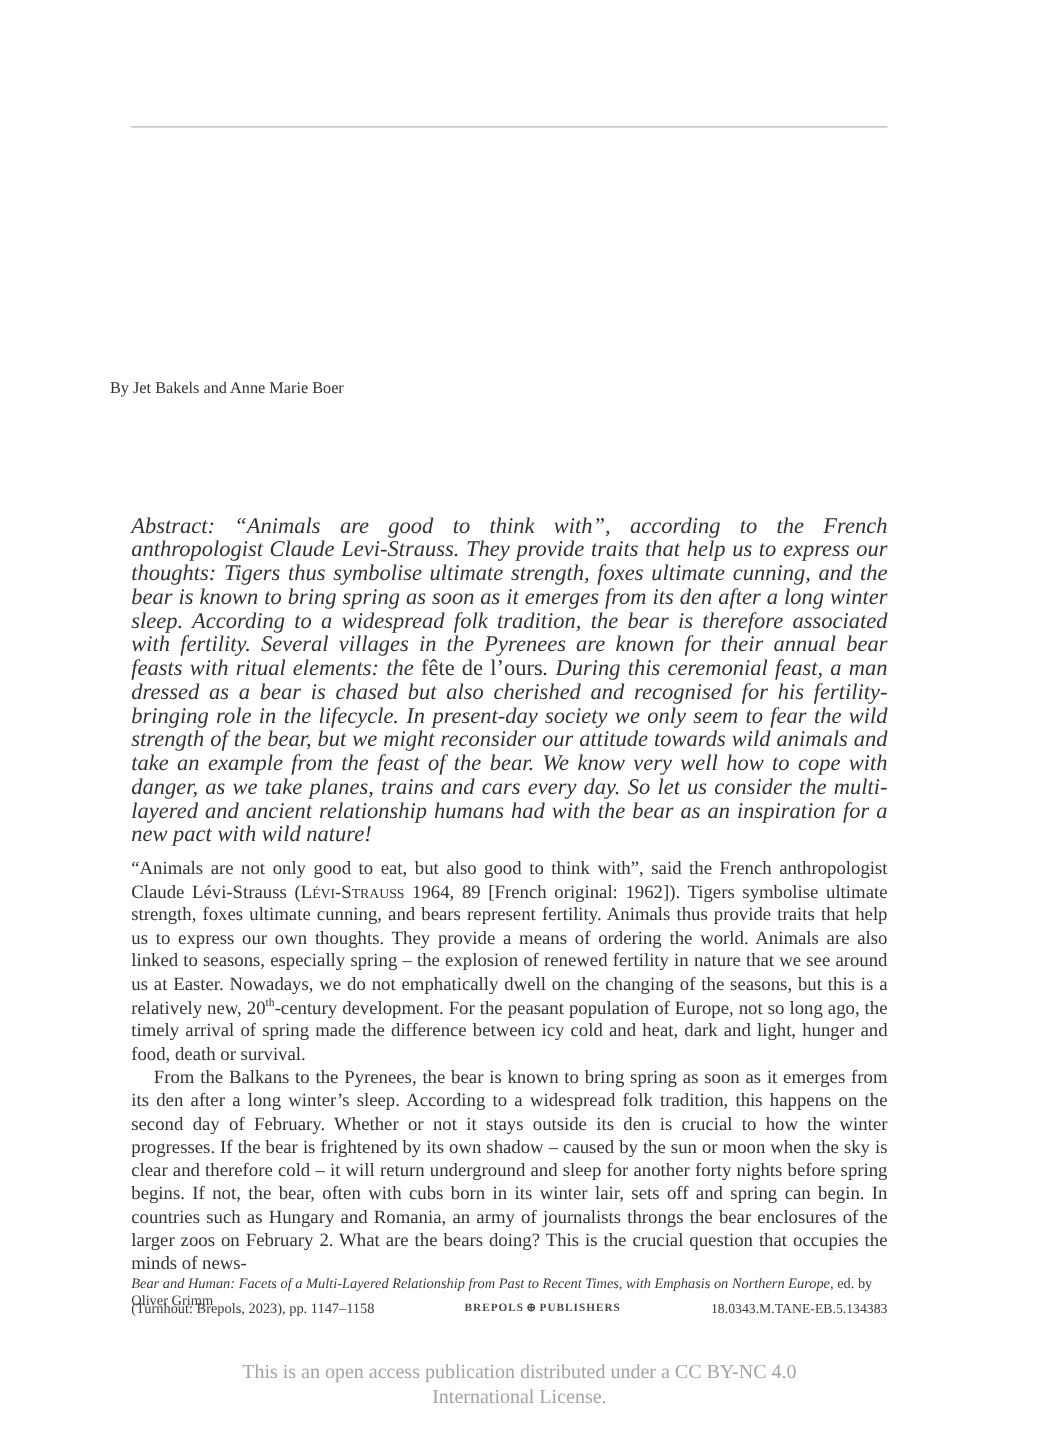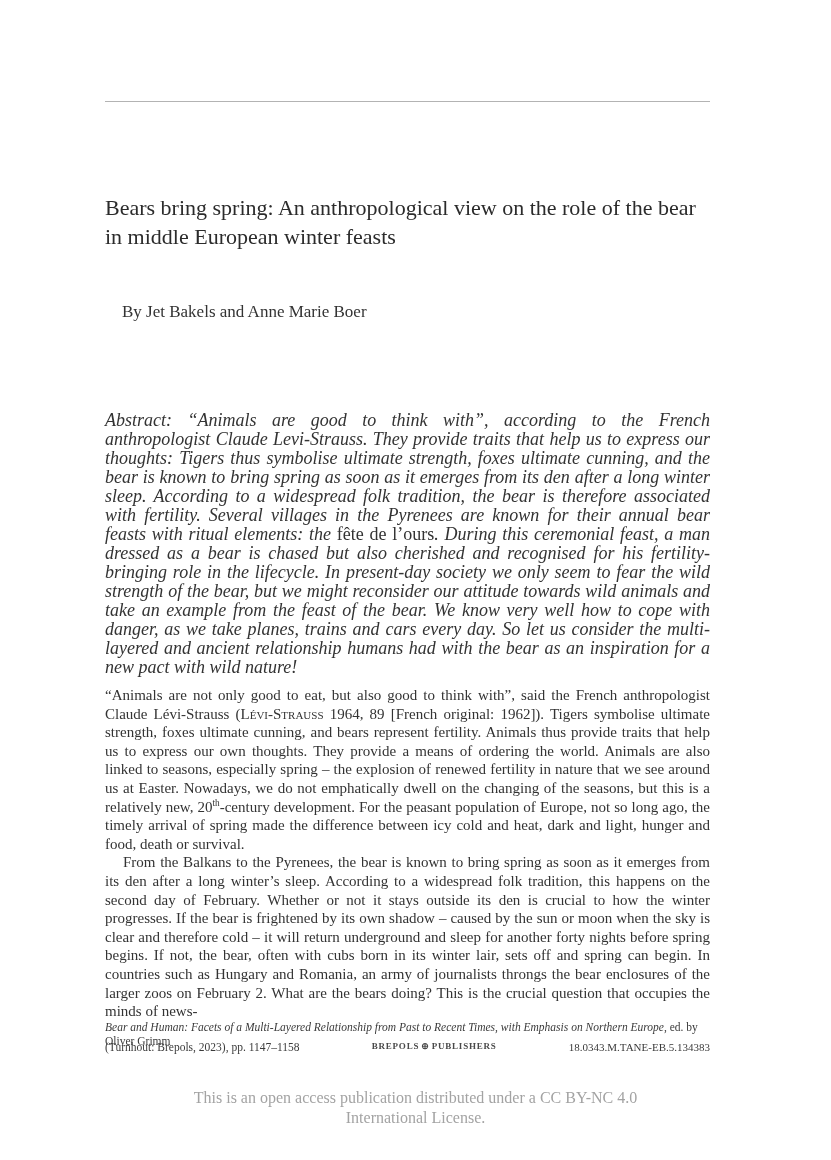--- a/index.html
+++ b/index.html
@@ -23,23 +23,23 @@
     top: 193px; left: 105px;
     width: 610px;
     font-size: 22px;
     line-height: 29px;
     font-weight: normal;
     color: #2b2b2b;
     margin: 0;
   }
   .byline {
     position: absolute;
-    top: 302px; left: 122px;
+    top: 302px; left: 88px;
     width: 605px;
-    font-size: 17px;
+    font-size: 13px;
     color: #333333;
   }
   .keywords {
     position: absolute;
     top: 354px; left: 105px;
     width: 605px;
     font-size: 15px;
     line-height: 19px;
     text-align: justify;
     color: #333333;
@@ -116,21 +116,20 @@
   .seg-smallcaps { font-style: normal; font-variant: small-caps; }
   .seg-sup { vertical-align: super; font-size: 0.62em; line-height: 0; }
 </style>
 </head>
 <body>
 
 <div class="page">
 
   <div class="rule"></div>
 
-  <h1 class="title">Bears bring spring: An anthropological view on the role of the bear in middle European winter feasts</h1>
 
   <div class="byline">By Jet Bakels and Anne Marie Boer</div>
 
 
   <div class="abstract"><span class="seg-italic">Abstract: “Animals are good to think with”, according to the French anthropologist Claude Levi-Strauss. They provide traits that help us to express our thoughts: Tigers thus symbolise ultimate strength, foxes ultimate cunning, and the bear is known to bring spring as soon as it emerges from its den after a long winter sleep. According to a widespread folk tradition, the bear is therefore associated with fertility. Several villages in the Pyrenees are known for their annual bear feasts with ritual elements: the </span><span class="seg-roman">fête de l’ours</span><span class="seg-italic">. During this ceremonial feast, a man dressed as a bear is chased but also cherished and recognised for his fertility-bringing role in the lifecycle. In present-day society we only seem to fear the wild strength of the bear, but we might reconsider our attitude towards wild animals and take an example from the feast of the bear. We know very well how to cope with danger, as we take planes, trains and cars every day. So let us consider the multi-layered and ancient relationship humans had with the bear as an inspiration for a new pact with wild nature!</span></div>
 
 
   <div class="body-text">
     <p><span class="seg-roman">“Animals are not only good to eat, but also good to think with”, said the French anthropologist Claude Lévi-Strauss (</span><span class="seg-smallcaps">Lévi-Strauss</span><span class="seg-roman"> 1964, 89 [French original: 1962]). Tigers symbolise ultimate strength, foxes ultimate cunning, and bears represent fertility. Animals thus provide traits that help us to express our own thoughts. They provide a means of ordering the world. Animals are also linked to seasons, especially spring – the explosion of renewed fertility in nature that we see around us at Easter. Nowadays, we do not emphatically dwell on the changing of the seasons, but this is a relatively new, 20</span><span class="seg-sup">th</span><span class="seg-roman">-century development. For the peasant population of Europe, not so long ago, the timely arrival of spring made the difference between icy cold and heat, dark and light, hunger and food, death or survival.</span></p>
     <p class="indent">From the Balkans to the Pyrenees, the bear is known to bring spring as soon as it emerges from its den after a long winter’s sleep. According to a widespread folk tradition, this happens on the second day of February. Whether or not it stays outside its den is crucial to how the winter progresses. If the bear is frightened by its own shadow – caused by the sun or moon when the sky is clear and therefore cold – it will return underground and sleep for another forty nights before spring begins. If not, the bear, often with cubs born in its winter lair, sets off and spring can begin. In countries such as Hungary and Romania, an army of journalists throngs the bear enclosures of the larger zoos on February 2. What are the bears doing? This is the crucial question that occupies the minds of news-</p>

